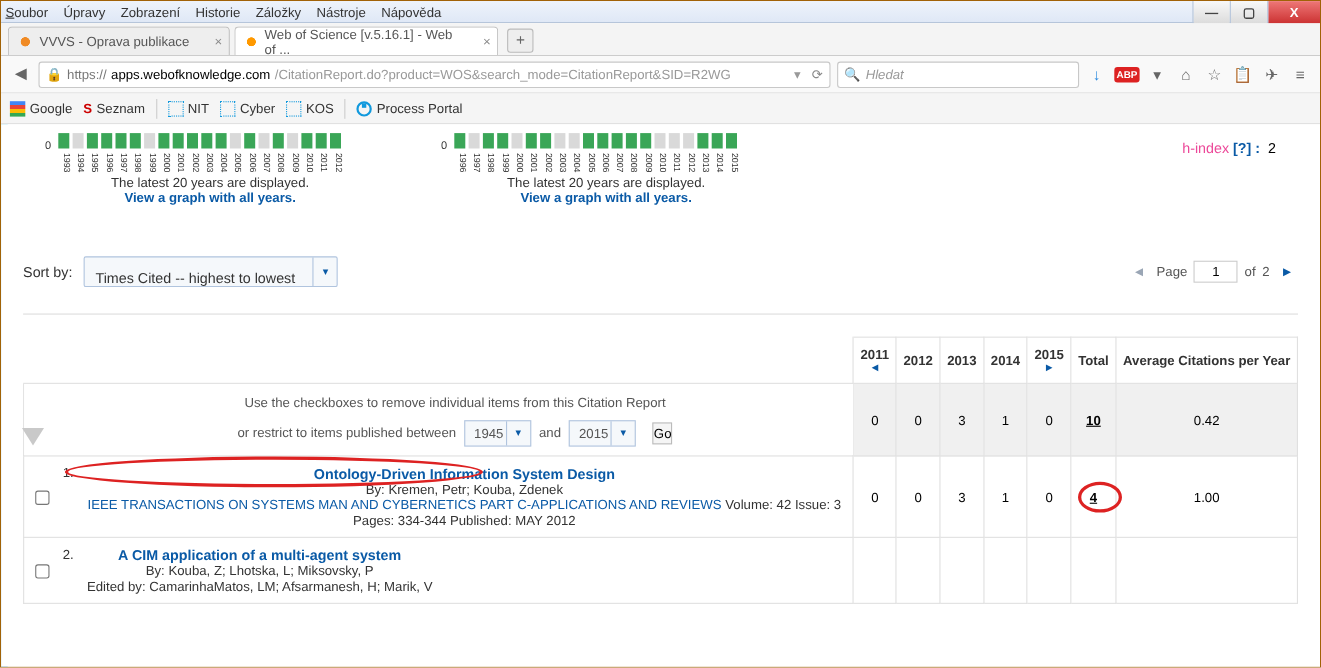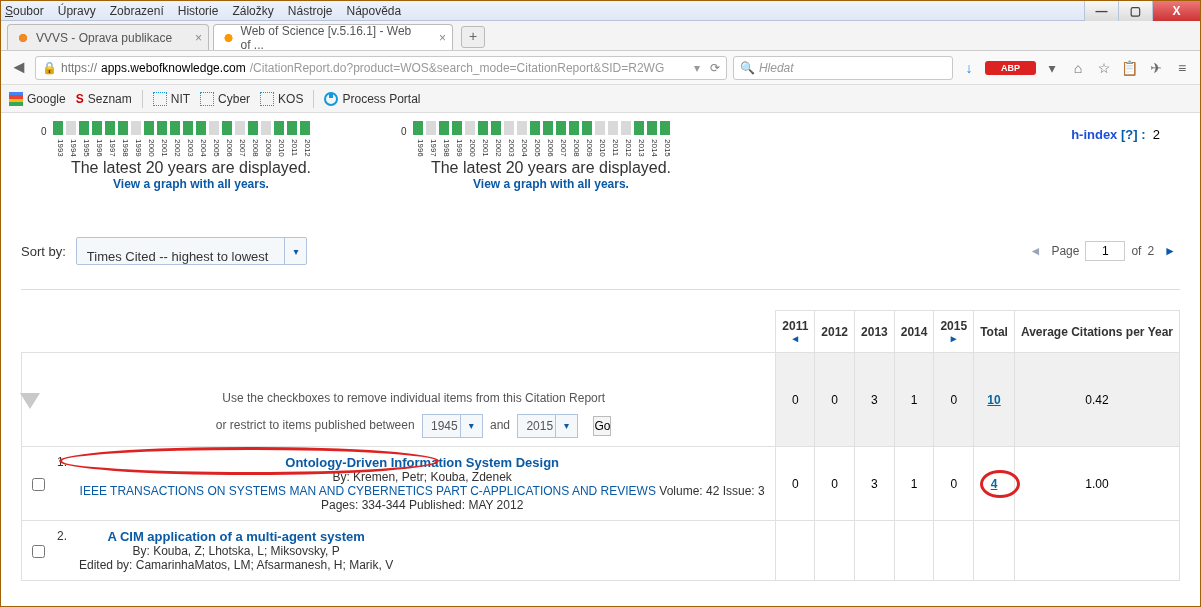--- a/index.html
+++ b/index.html
@@ -28,44 +28,44 @@
 .nav-icon.back { font-size:18px; }
 .urlbar { flex: 1; display: flex; align-items: center; height: 24px; border: 1px solid #c8c8c8; border-radius: 3px; background:#fff; padding: 0 6px; font-size: 12px; color:#777; gap:4px; overflow:hidden;}
 .urlbar .lock { color:#7a7; font-size:12px; }
 .urlbar .domain { color:#000; }
 .urlbar .rest { color:#999; white-space:nowrap; }
 .urlbar .dd { margin-left:auto; color:#999; }
 .searchbar { width: 220px; height: 24px; border:1px solid #c8c8c8; border-radius:3px; background:#fff; display:flex; align-items:center; padding:0 6px; font-size:12px; color:#999; gap:4px;}
 .searchbar .mag { color:#888; }
 .ricon { width:20px; text-align:center; font-size:14px; color:#666; }
 .ricon.dl { color:#2a8adf; }
-.ricon.abp { color:#fff; background:#d22; border-radius:3px; font-size:9px; font-weight:bold; padding:2px 16px; width:auto;text-align:right; }
+.ricon.abp { color:#fff; background:#d22; border-radius:3px; font-size:9px; font-weight:bold; padding:2px 2px; width:auto;text-align:right; }
 
 .bmbar { height: 28px; background:#f5f5f5; border-bottom:1px solid #ddd; display:flex; align-items:center; gap:10px; padding:0 8px; font-size:12px; color:#333;}
 .bm { display:flex; align-items:center; gap:4px; }
 .bm .sq { width:14px; height:14px; border:1px dotted #19d; }
 .bm .g { width:14px; height:14px; background:linear-gradient(#4285f4 25%,#ea4335 25% 50%,#fbbc05 50% 75%,#34a853 75%);}
 .bm .s { color:#c00; font-weight:bold; }
 .bm .pp { width:14px; height:14px; border:2px solid #19d; border-radius:50%; position:relative;}
 .bm .pp::before, .bm .pp::after { content:''; position:absolute; background:#19d; }
 .bm .pp::before { width:4px; height:4px; left:3px; top:0;}
 .bmbar .sep { width:1px; height:18px; background:#ccc; }
 
 
 .content { height: calc(607px - 20px - 30px - 34px - 28px - 2px); overflow:auto; background:#fff; position:relative; }
 .content-inner { padding: 0 20px; }
 
 
 .charts { display:flex; gap:60px; padding:4px 20px 6px; }
 .chart { position:relative; }
 .chart svg { display:block; }
-.chart-cap { font-size:16px; color:#333; text-align:center; margin-top:2px;}
+.chart-cap { font-size:12px; color:#333; text-align:center; margin-top:2px;}
 .chart-link { font-size:12px; color:#0a5aa6; text-align:center;font-weight:bold; }
 .hindex-box { margin-left:auto; padding:10px 0; font-size:13px; }
-.hindex-box .lbl { font-weight:bold; color:#1d4ed8; }
+.hindex-box .lbl { font-weight:normal; color:#ec4899; }
 .hindex-box .q { color:#0a5aa6; font-weight:bold; }
 
 
 .sortrow { display:flex; align-items:center; padding:20px 0 24px; border-bottom:1px solid #ddd; margin-top:20px;}
 .sortrow .lbl { font-size:13px; color:#333; margin-right:10px;}
 .dropdown { border:1px solid #b0c4de; height:28px; display:flex; align-items:flex-end; padding:0 38px 0 10px; font-size:13px; color:#333; background:#f5f8fb; position:relative; border-radius:2px;}
 .dropdown .dd-arr, .yearsel .dd-arr { position:absolute; right:0; top:0; width:22px; height:100%; border-left:1px solid #b0c4de; display:flex; align-items:center; justify-content:center; color:#0a5aa6; font-size:10px;}
 .pager { margin-left:auto; display:flex; align-items:center; gap:6px; font-size:12px; color:#555;}
 .pager .arr { color:#9aa6b5; font-size:12px; padding:0 4px; }
 .pager .arr.act { color:#0a5aa6; }
@@ -86,21 +86,21 @@
 .instr .go { border:1px solid #bbb; background:#f5f5f5; padding:2px 0; font-size:12px; margin-left:8px;}
 .arrow-down-big { position:absolute; left:-2px; top:40px; width:0; height:0; border-left:10px solid transparent; border-right:10px solid transparent; border-top:16px solid #c9c9c9;}
 
 .row-item { display:flex; gap:12px; }
 .row-item .cb { margin-top:2px;}
 .row-item .num { font-size:12px; color:#333; }
 .row-item .body { font-size:12px; color:#333; }
 .row-item .title { color:#0a5aa6; font-weight:bold; font-size:13px; }
 .row-item .src { color:#0a5aa6; }
 
-.total-link { color:#0369a1; font-weight:bold;text-decoration:underline; }
+.total-link { color:#000000; font-weight:bold;text-decoration:underline; }
 
 
 .anno { position:absolute; border:3px solid #d22; border-radius:50%; pointer-events:none; }
 .anno1 { width:380px; height:28px; }
 .anno2 { width:40px; height:28px; }
 
 
 .content::-webkit-scrollbar { width:16px; }
 .content::-webkit-scrollbar-track { background:#f0f0f0; }
 .content::-webkit-scrollbar-thumb { background:#c4c4c4; }
@@ -326,21 +326,21 @@
           <th><span>2012</span></th>
           <th><span>2013</span></th>
           <th><span>2014</span></th>
           <th><span>2015</span><span class="year-tri">►</span></th>
           <th>Total</th>
           <th style="width:70px;">Average Citations per Year</th>
         </tr>
         <tr class="band">
           <td class="leftcell">
             <div class="arrow-down-big"></div>
-            <div class="instr" style="padding-left:30px;margin-top:28px;">
+            <div class="instr" style="padding-left:30px;">
               <div>Use the checkboxes to remove individual items from this Citation Report</div>
               <div style="margin-top:6px;">
                 <span>or restrict to items published between</span>
                 <span class="yearsel">
                       <span>1945</span>
                       <span class="dd-arr">▾</span>
                     </span>
                 <span>and</span>
                 <span class="yearsel">
                       <span>2015</span>

